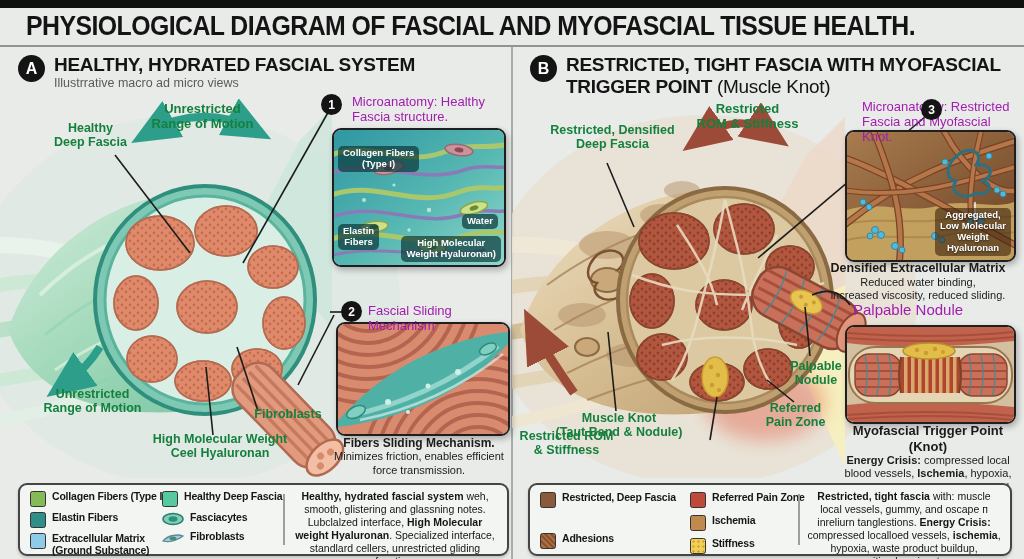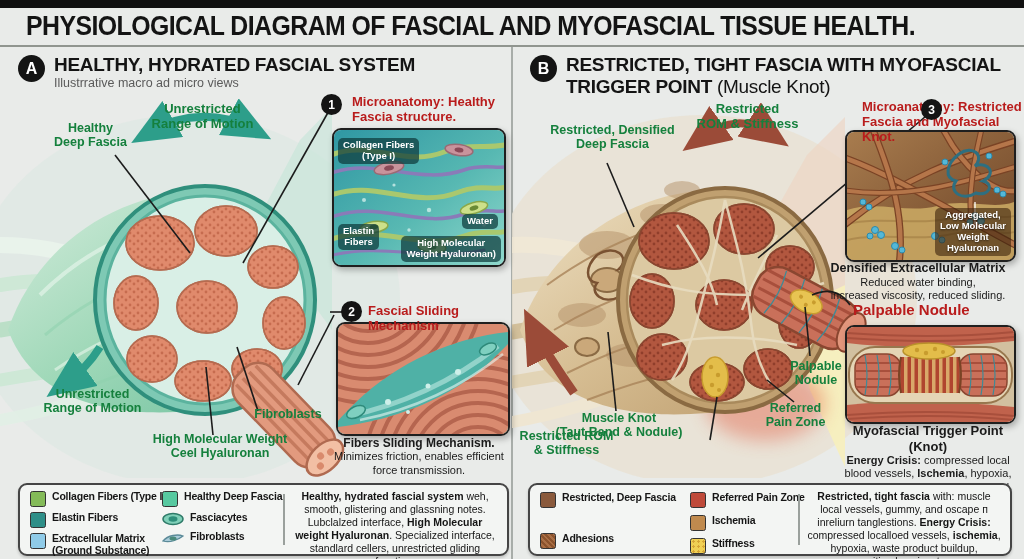--- a/index.html
+++ b/index.html
@@ -10,21 +10,21 @@
   .vline{position:absolute;left:511px;top:47px;width:2px;height:512px;background:#a8ada9}
   .panel{position:absolute;top:45px;width:512px;height:514px}
   .big-marker{position:absolute;width:27px;height:27px;border-radius:50%;background:#141414;color:#fff;font-weight:bold;font-size:16px;display:flex;align-items:center;justify-content:center}
   .num-marker{position:absolute;width:21px;height:21px;border-radius:50%;background:#141414;color:#fff;font-weight:bold;font-size:12px;display:flex;align-items:center;justify-content:center;z-index:5}
   .ptitle{position:absolute;font-size:19px;font-weight:bold;letter-spacing:-.3px;line-height:1.15;color:#141414}
   .ptitle .paren{font-weight:normal}
   .psub{position:absolute;font-size:12.5px;color:#5a5a5a}
   .label{position:absolute;font-weight:bold;font-size:12.5px;line-height:1.15;color:#15803d;text-align:center;white-space:pre-line;z-index:4}
   .inset{position:absolute;border:2px solid #1f1f1f;border-radius:9px;overflow:hidden;box-shadow:2px 3px 6px rgba(0,0,0,.28);z-index:3}
   .inset svg{display:block}
-  .inset-title{position:absolute;font-weight:bold;font-size:13px;line-height:1.15;color:#b91c1c;white-space:pre-line;z-index:4}
+  .inset-title{position:absolute;font-weight:normal;font-size:13px;line-height:1.15;color:#a21caf;white-space:pre-line;z-index:4}
   .badge{position:absolute;background:rgba(14,58,60,.72);color:#fff;font-weight:bold;font-size:9.5px;line-height:1.15;padding:2px 5px;border-radius:5px;text-align:center;white-space:pre-line;z-index:4}
   .badge.warm{background:rgba(58,33,12,.6);text-shadow:0 1px 2px rgba(0,0,0,.6)}
   .caption{position:absolute;text-align:center;font-size:11px;line-height:1.2;color:#1a1a1a;white-space:normal;z-index:4}
   .caption .bold-line{display:block;font-size:12px;font-weight:bold}
   .caption b{font-size:inherit}
   .caption .pre{white-space:pre-line}
   .illus{position:absolute;left:0;top:50px;z-index:1}
   .fbox{position:absolute;top:483px;height:69px;background:#f3f5f3;border:2px solid #454545;border-radius:9px;box-shadow:0 2px 3px rgba(0,0,0,.18);z-index:6}
   .fdiv{position:absolute;top:9px;bottom:9px;width:2px;background:#9aa09c}
   .lcol{position:absolute;display:flex;flex-direction:column;gap:5px}
@@ -186,21 +186,21 @@
           <g transform="rotate(6 98 117)">
               <ellipse cx="98" cy="117" rx="14" ry="5.5" fill="#cde08a" stroke="#8aa84a"></ellipse>
               <ellipse cx="98" cy="117" rx="4.5" ry="2.4" fill="#6a8a34"></ellipse>
             </g>
           <g transform="rotate(-15 140 78)">
               <ellipse cx="140" cy="78" rx="14" ry="5.5" fill="#cde08a" stroke="#8aa84a"></ellipse>
               <ellipse cx="140" cy="78" rx="4.5" ry="2.4" fill="#6a8a34"></ellipse>
             </g>
         </g>
       </svg>
-      <div class="badge" style="left:4px;top:8px">Collagen Fibers
+      <div class="badge" style="left:4px;top:16px">Collagen Fibers
 (Type I)</div>
       <div class="badge" style="left:4px;top:94px">Elastin
 Fibers</div>
       <div class="badge" style="right:6px;top:84px">Water</div>
       <div class="badge" style="right:3px;top:106px">High Molecular
 Weight Hyaluronan)</div>
     </div>
 
 
     <div class="num-marker" style="left:341px;top:256px">2</div>

